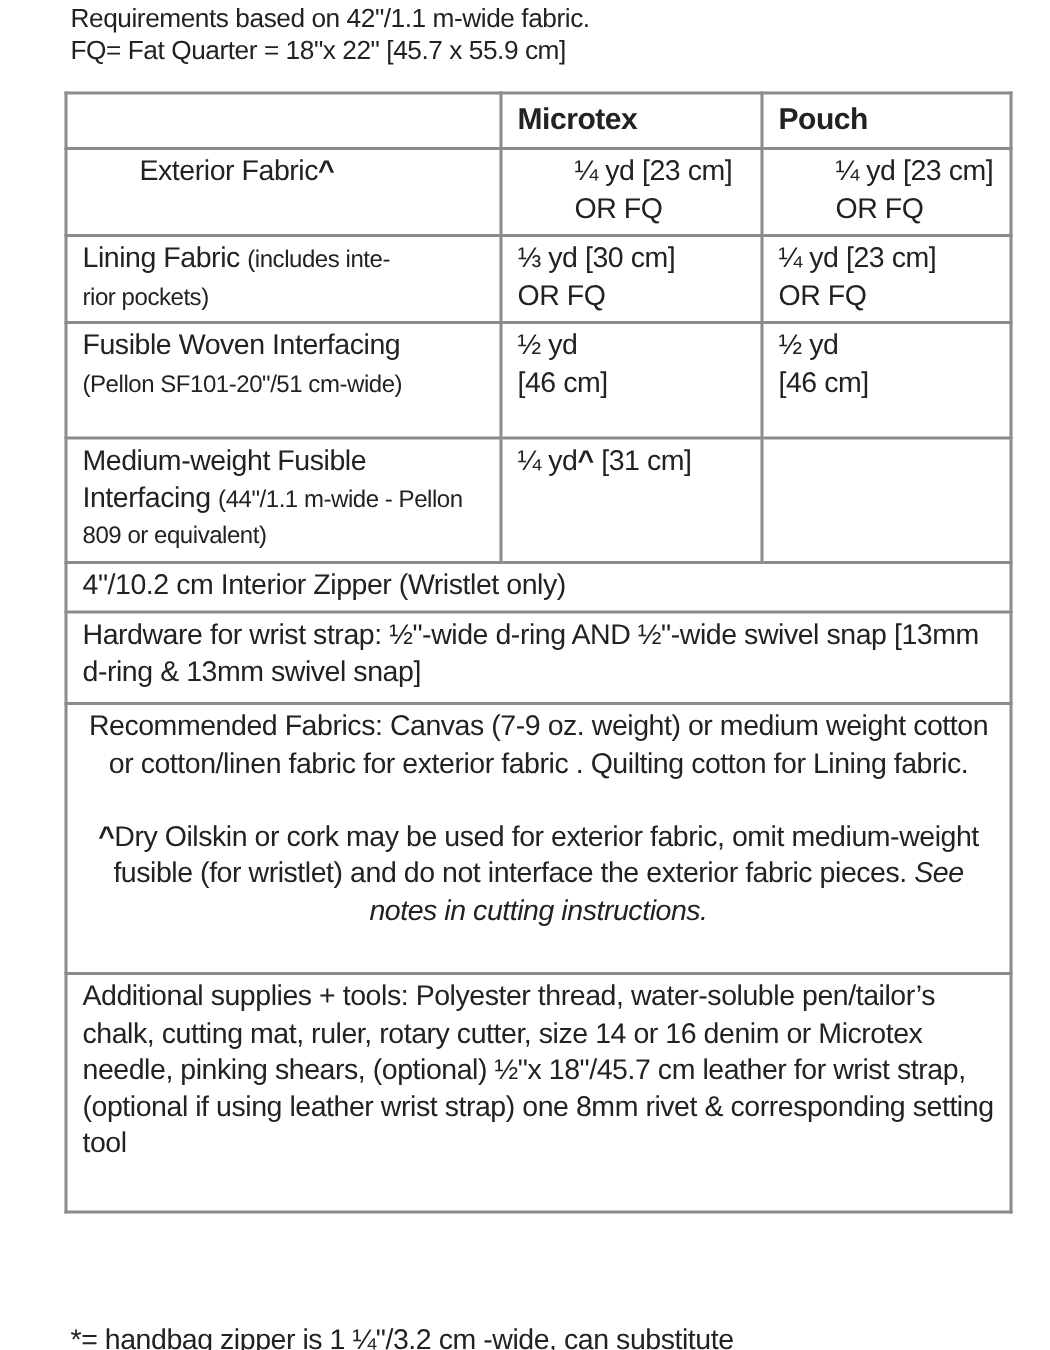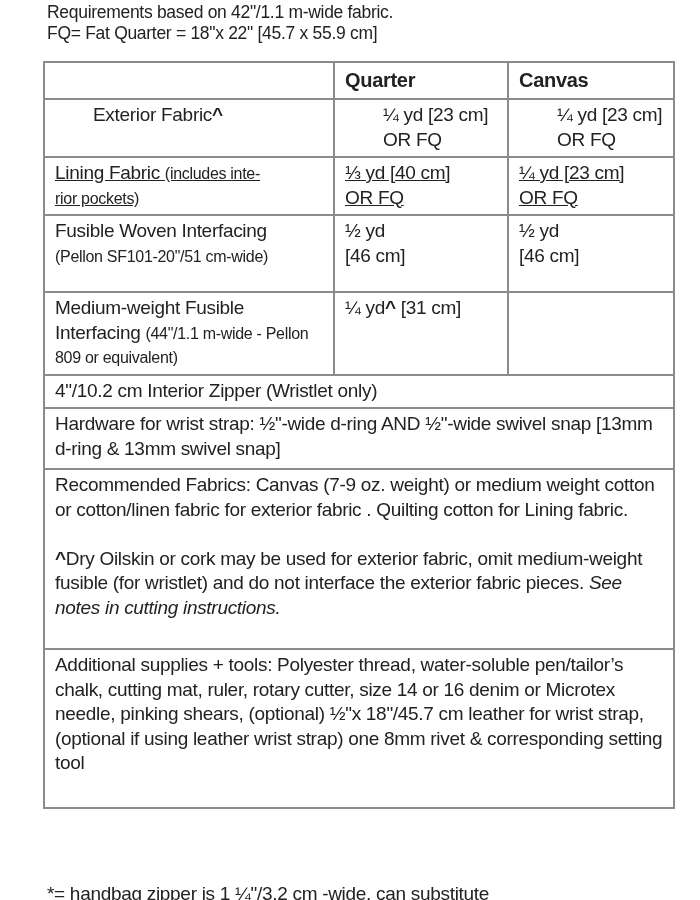--- a/index.html
+++ b/index.html
@@ -60,27 +60,27 @@
     font-size: 16px;
     line-height: 21px;
   }
   .caret {
     font-weight: 700;
   }
   .it {
     font-style: italic;
   }
   tr.r1 td { height: 48px; padding-left: 48px; }
-  tr.r2 td { height: 47px; text-decoration: underline; }
+  tr.r2 td { height: 47px; }
   tr.r3 td { height: 68px; border-radius: 19px; }
   tr.r4 td { height: 72px; margin-left: 37px; }
   tr.r5 td { height: 48px; }
   tr.r6 td { height: 24px; }
   tr.r7 td { height: 52px; }
-  tr.r8 td { height: 171px; }
+  tr.r8 td { height: 171px; text-align: center; }
   tr.r9 td { height: 150px; margin-top: 16px; }
   .footnote {
     position: absolute;
     top: 882px;
     left: 47px;
     font-size: 19px;
     line-height: 24px;
     letter-spacing: -0.3px;
     white-space: nowrap;
   }
@@ -98,36 +98,36 @@
   <table class="req">
     <colgroup>
       <col style="width:290px">
       <col style="width:174px">
       <col style="width:166px">
     </colgroup>
 
     <tbody>
         <tr class="hdr">
       <td class="blank"></td>
-      <td>Quarter</td>
-      <td>Canvas</td>
+      <td>Microtex</td>
+      <td>Pouch</td>
     </tr>
 
     <tr class="r1">
       <td><span>Exterior Fabric</span><span class="caret">^</span></td>
       <td>¼ yd [23 cm]
 OR FQ</td>
       <td>¼ yd [23 cm]
 OR FQ</td>
     </tr>
 
     <tr class="r2">
       <td><span>Lining Fabric </span><span class="small">(includes inte-
 rior pockets)</span></td>
-      <td>⅓ yd [40 cm]
+      <td>⅓ yd [30 cm]
 OR FQ</td>
       <td>¼ yd [23 cm]
 OR FQ</td>
     </tr>
 
     <tr class="r3">
       <td><span>Fusible Woven Interfacing</span><span class="small">
 (Pellon SF101-20"/51 cm-wide)</span></td>
       <td>½ yd
 [46 cm]</td>

